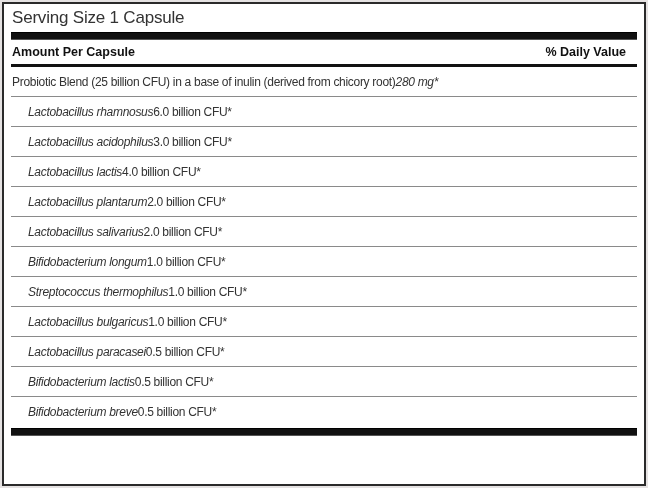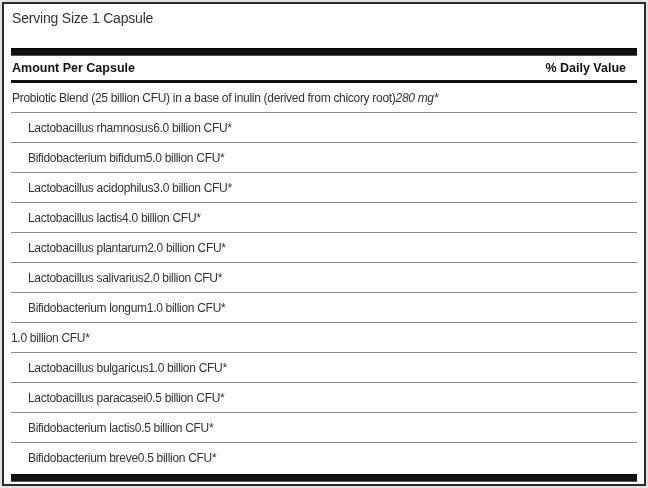--- a/index.html
+++ b/index.html
@@ -23,23 +23,23 @@
       background: #ffffff;
       border: 2px solid #2a2a2a;
     }
     .inner {
       position: absolute;
       left: 7px;
       right: 7px;
       top: 0;
     }
     .serving {
-      height: 44px;
+      height: 28px;
       line-height: 28px;
-      font-size: 14px;
+      font-size: 17px;
       color: #333;
       padding-left: 1px;
       letter-spacing: -0.2px;
     }
     .bar-thick {
       height: 6px;
       background: #111;
       border-top: 1px solid #000;
       border-bottom: 1px solid #555;
     }
@@ -71,20 +71,21 @@
       letter-spacing: -0.3px;
     }
     .row.blend {
       padding-left: 1px;
     }
     .row.blend .amt {
       padding-right: 21px;
       font-style: italic;
     }
     .row.strain .name {
+      font-style: italic;
       padding-left: 17px;
     }
     .row.strain .amt {
       padding-right: 0px;
     }
     .row.last {
       border-bottom: none;
     }
     .bottom-bar {
       margin-top: 2px;
@@ -106,44 +107,41 @@
     <div class="row blend">
       <span class="name">Probiotic Blend (25 billion CFU) in a base of inulin (derived from chicory root)</span>
       <span class="amt">280 mg*</span>
     </div>
 
     <div class="row strain">
       <span class="name">Lactobacillus rhamnosus</span>
       <span class="amt">6.0 billion CFU*</span>
     </div>
     <div class="row strain">
-      <span class="name">Bifidobacterium bifidum</span>
-      <span class="amt">5.0 billion CFU*</span>
-    </div>
-    <div class="row strain">
       <span class="name">Lactobacillus acidophilus</span>
       <span class="amt">3.0 billion CFU*</span>
     </div>
     <div class="row strain">
       <span class="name">Lactobacillus lactis</span>
       <span class="amt">4.0 billion CFU*</span>
     </div>
     <div class="row strain">
       <span class="name">Lactobacillus plantarum</span>
       <span class="amt">2.0 billion CFU*</span>
     </div>
     <div class="row strain">
       <span class="name">Lactobacillus salivarius</span>
       <span class="amt">2.0 billion CFU*</span>
     </div>
     <div class="row strain">
       <span class="name">Bifidobacterium longum</span>
       <span class="amt">1.0 billion CFU*</span>
     </div>
     <div class="row strain">
+      <span class="name">Streptococcus thermophilus</span>
       <span class="amt">1.0 billion CFU*</span>
     </div>
     <div class="row strain">
       <span class="name">Lactobacillus bulgaricus</span>
       <span class="amt">1.0 billion CFU*</span>
     </div>
     <div class="row strain">
       <span class="name">Lactobacillus paracasei</span>
       <span class="amt">0.5 billion CFU*</span>
     </div>

